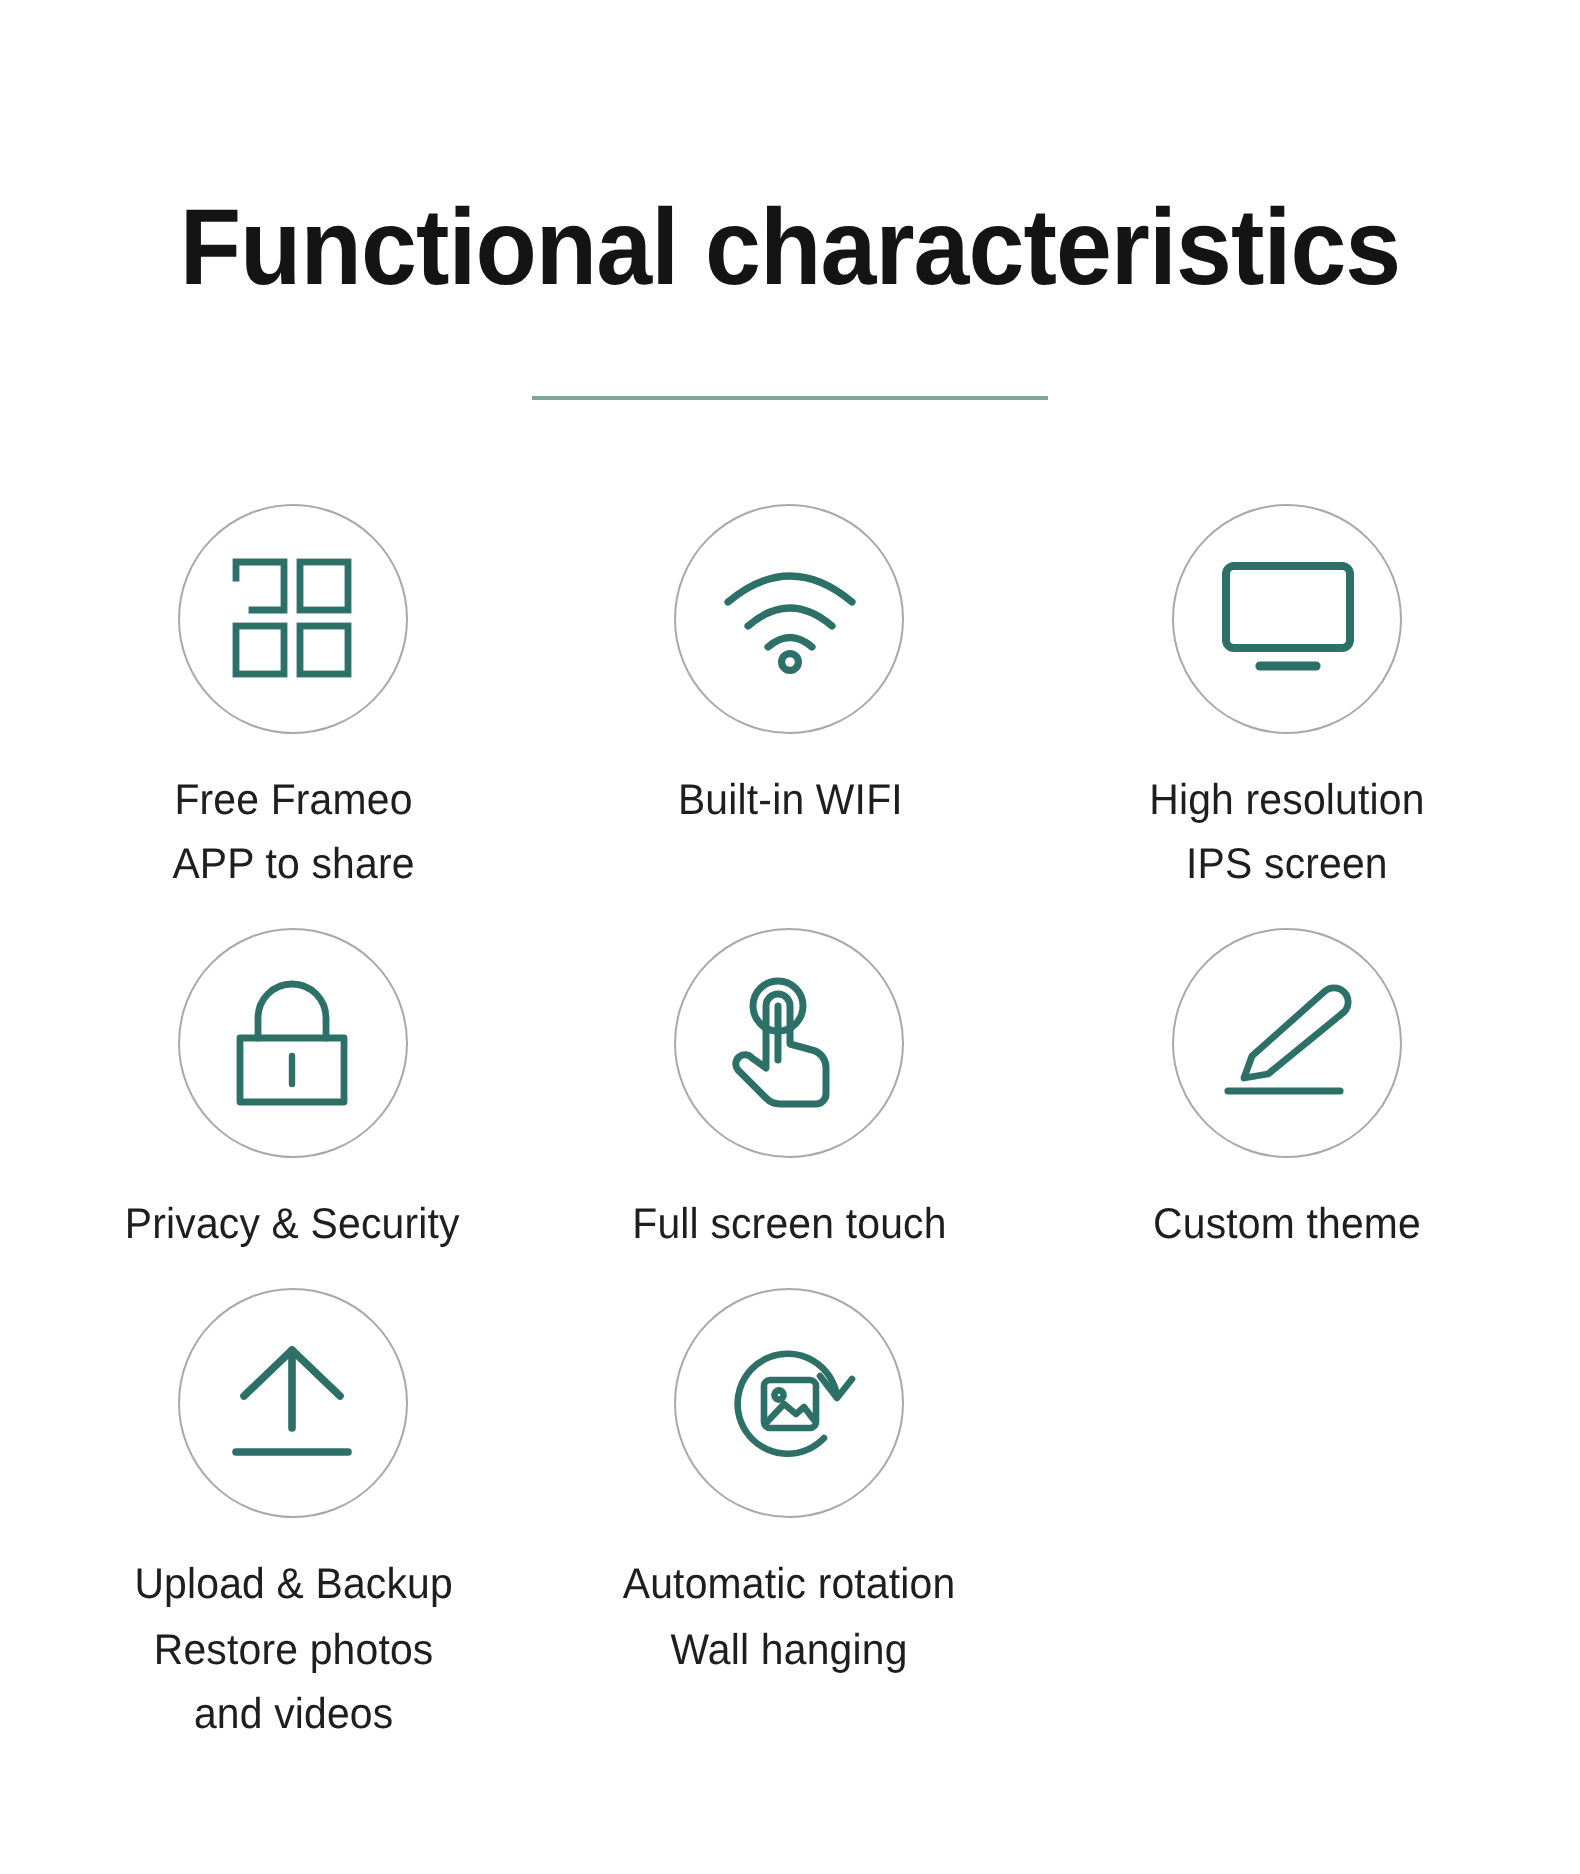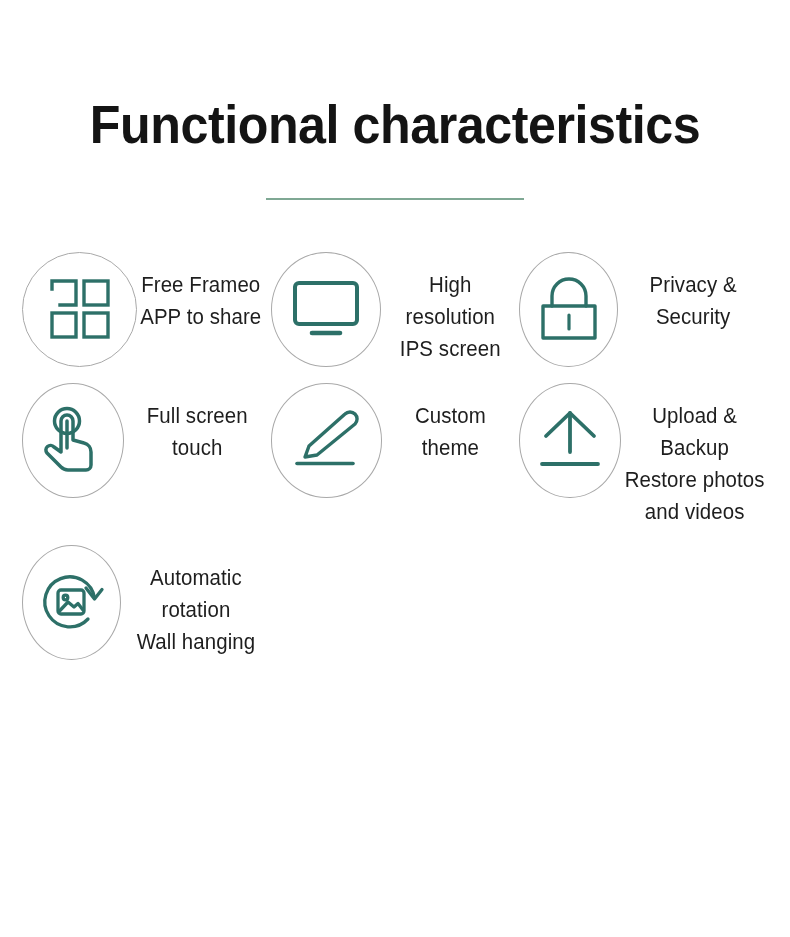--- a/index.html
+++ b/index.html
@@ -49,21 +49,22 @@
   .features {
     margin-top: 52px;
     display: grid;
     grid-template-columns: repeat(3, 1fr);
     row-gap: 16px;
     padding: 0 22px;
     box-sizing: border-box;
   }
   .feature {
     display: flex;
-    flex-direction: row;
+    flex-direction: column;
+    align-items: center;
   }
   .icon-circle {
     width: 115px;
     height: 115px;
     border-radius: 50%;
     border: 1px solid #a9a9a9;
     display: flex;
     align-items: center;
     justify-content: center;
     box-sizing: border-box;
@@ -103,20 +104,33 @@
             <rect x="37" y="5" width="24" height="24"></rect>
             <rect x="5" y="37" width="24" height="24"></rect>
             <rect x="37" y="37" width="24" height="24"></rect>
           </svg>
         </span>
       </div>
       <div class="feature-label">Free Frameo
 APP to share</div>
     </div>
 
+    <div class="feature">
+      <div class="icon-circle">
+        <span>
+          <svg width="70" height="56" viewBox="0 0 70 56" fill="none" stroke="#2d7068" stroke-width="3.6" stroke-linecap="round">
+            <path d="M4 20 Q35 -6 66 20"></path>
+            <path d="M14 32 Q35 14 56 32"></path>
+            <path d="M24 42.5 Q35 33 46 42.5"></path>
+            <circle cx="35" cy="50" r="4.2"></circle>
+          </svg>
+        </span>
+      </div>
+      <div class="feature-label">Built-in WIFI</div>
+    </div>
 
     <div class="feature">
       <div class="icon-circle">
         <span>
           <svg width="68" height="58" viewBox="0 0 68 58" fill="none" stroke="#2d7068" stroke-width="4" stroke-linecap="round" stroke-linejoin="round">
             <rect x="3" y="3" width="62" height="41" rx="4"></rect>
             <path d="M20 53 L48 53" stroke-width="4.6"></path>
           </svg>
         </span>
       </div>

